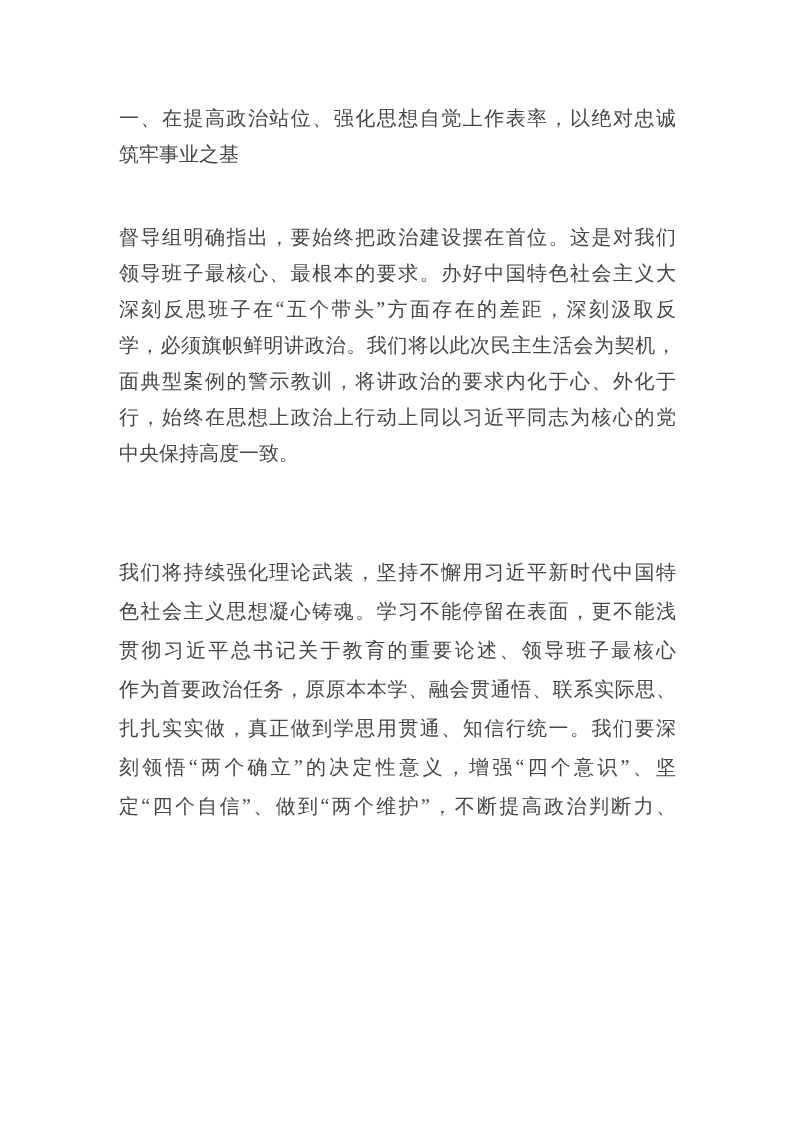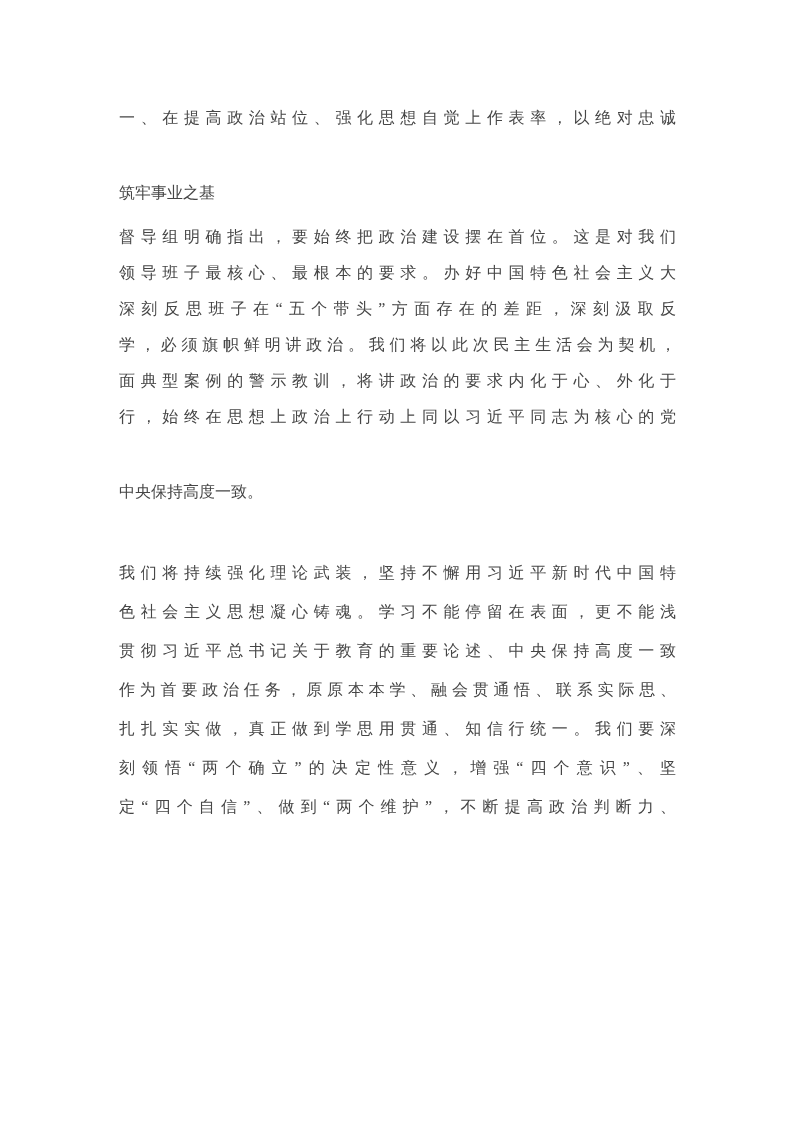--- a/index.html
+++ b/index.html
@@ -36,31 +36,30 @@
   .block-para-2  { top: 553px; }
 
   .block-heading .line,
   .block-para-1 .line {
     line-height: 36px;
   }
   .block-para-2 .line {
     line-height: 39px;
   }
   .line {
-    font-size: 16px;
+    font-size: 20px;
     white-space: nowrap;
     text-align: justify;
     text-align-last: justify;
     -moz-text-align-last: justify;
     text-justify: inter-character;
   }
   .line-last {
     text-align: left;
     text-align-last: left;
-    margin-top: 39px;
     -moz-text-align-last: left;
   }
 </style>
 </head>
 <body>
 
 <div class="page">
   <div class="doc-content">
     <section class="block block-heading">
         <div class="line">一、在提高政治站位、强化思想自觉上作表率，以绝对忠诚</div>
@@ -71,20 +70,20 @@
         <div class="line">领导班子最核心、最根本的要求。办好中国特色社会主义大</div>
         <div class="line">深刻反思班子在“五个带头”方面存在的差距，深刻汲取反</div>
         <div class="line">学，必须旗帜鲜明讲政治。我们将以此次民主生活会为契机，</div>
         <div class="line">面典型案例的警示教训，将讲政治的要求内化于心、外化于</div>
         <div class="line">行，始终在思想上政治上行动上同以习近平同志为核心的党</div>
         <div class="line line-last">中央保持高度一致。</div>
       </section>
     <section class="block block-para-2">
         <div class="line">我们将持续强化理论武装，坚持不懈用习近平新时代中国特</div>
         <div class="line">色社会主义思想凝心铸魂。学习不能停留在表面，更不能浅</div>
-        <div class="line">贯彻习近平总书记关于教育的重要论述、中央保持高度一致</div>
+        <div class="line">贯彻习近平总书记关于教育的重要论述、领导班子最核心</div>
         <div class="line">作为首要政治任务，原原本本学、融会贯通悟、联系实际思、</div>
         <div class="line">扎扎实实做，真正做到学思用贯通、知信行统一。我们要深</div>
         <div class="line">刻领悟“两个确立”的决定性意义，增强“四个意识”、坚</div>
         <div class="line">定“四个自信”、做到“两个维护”，不断提高政治判断力、</div>
       </section>
   </div>
 </div>
 
 </body></html>

